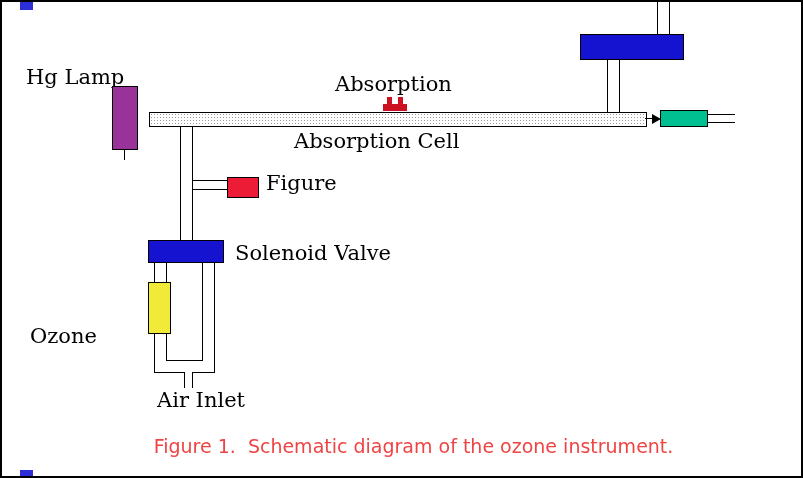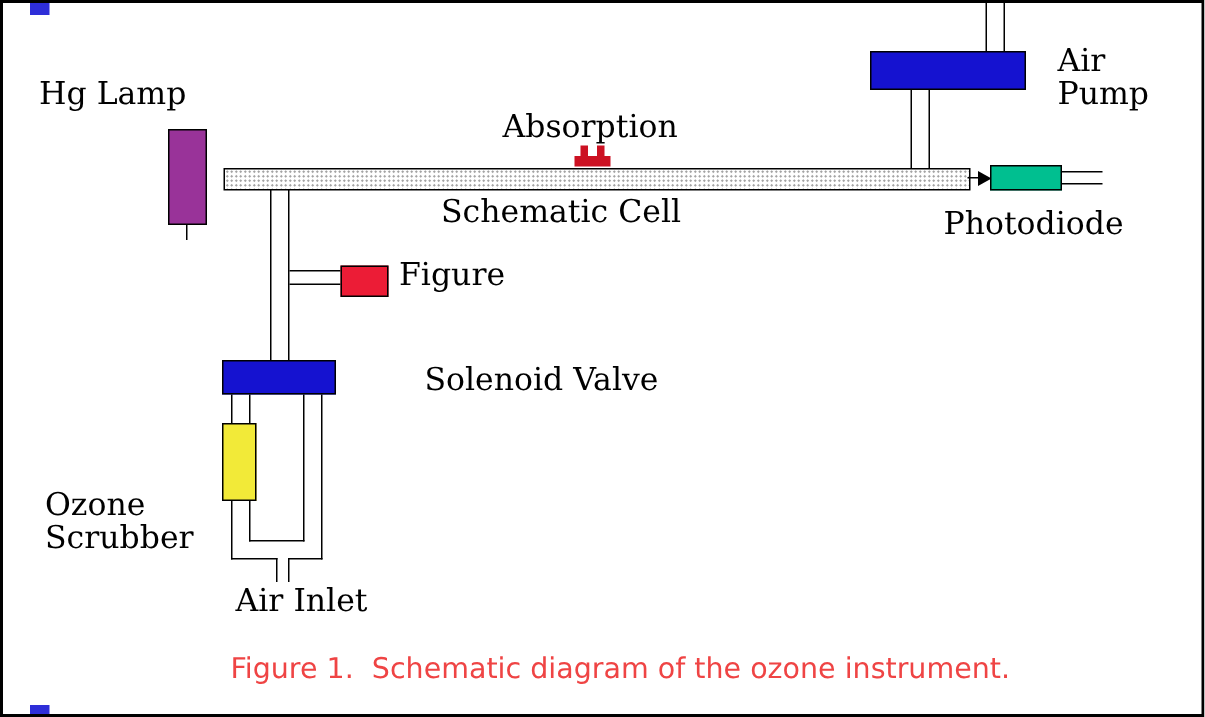--- a/index.html
+++ b/index.html
@@ -15,77 +15,71 @@
   .caption{position:absolute;left:12px;top:433px;width:100%;text-align:center;font-family:"DejaVu Sans",sans-serif;font-size:19px;color:#ef4444;white-space:pre;}
 </style>
 </head>
 <body>
 
 <div class="page">
 
   <div class="handle" style="left: 18px; top: 0px; background-color: rgb(46, 46, 216);"></div>
   <div class="handle" style="left: 18px; top: 468px; background-color: rgb(46, 46, 216);"></div>
 
-  <div class="lbl" style="left:24px;top:49px;">Hg Lamp</div>
+  <div class="lbl" style="left:24px;top:64px;">Hg Lamp</div>
   <div class="rect" style="left: 110px; top: 84px; width: 26px; height: 64px; background-color: rgb(153, 51, 153);"></div>
   <div class="line" style="left:122px;top:148px;width:1px;height:10px;"></div>
 
   <div class="cell" style="left:147px;top:110px;width:498px;height:15px;"></div>
-  <div class="lbl" style="left:292px;top:128px;">Schematic Cell</div>
+  <div class="lbl" style="left:292px;top:128px;">Absorption Cell</div>
 
   <div class="lbl" style="left:333px;top:71px;">Absorption</div>
   <div class="abs" style="left:381px;top:95px;width:24px;height:14px;">
     <div class="abs" style="left: 4px; top: 0px; width: 5px; height: 7px; background-color: rgb(204, 17, 34);"></div>
     <div class="abs" style="left: 15px; top: 0px; width: 5px; height: 7px; background-color: rgb(204, 17, 34);"></div>
     <div class="abs" style="left: 0px; top: 7px; width: 24px; height: 7px; background-color: rgb(204, 17, 34);"></div>
   </div>
 
   <div class="line" style="left:655px;top:0;width:1px;height:32px;"></div>
   <div class="line" style="left:667px;top:0;width:1px;height:32px;"></div>
   <div class="rect" style="left: 578px; top: 32px; width: 104px; height: 26px; background-color: rgb(21, 18, 208);"></div>
   <div class="line" style="left:605px;top:58px;width:1px;height:52px;"></div>
   <div class="line" style="left:617px;top:58px;width:1px;height:52px;"></div>
-  <div class="lbl" style="left:703px;top:27px;">
-    <div>Air</div>
-    <div>Pump</div>
-  </div>
 
   <div class="line" style="left:643px;top:116px;width:9px;height:1px;"></div>
   <div class="arrowhead" style="left:650px;top:112px;"></div>
   <div class="rect" style="left: 658px; top: 108px; width: 48px; height: 17px; background-color: rgb(0, 191, 144);"></div>
   <div class="line" style="left:706px;top:112px;width:27px;height:1px;"></div>
   <div class="line" style="left:706px;top:120px;width:27px;height:1px;"></div>
-  <div class="lbl" style="left:627px;top:136px;">Photodiode</div>
 
   <div class="line" style="left:178px;top:124px;width:1px;height:114px;"></div>
   <div class="line" style="left:190px;top:124px;width:1px;height:114px;"></div>
 
   <div class="line" style="left:191px;top:178px;width:34px;height:1px;"></div>
   <div class="line" style="left:191px;top:187px;width:34px;height:1px;"></div>
   <div class="rect" style="left: 225px; top: 175px; width: 32px; height: 21px; background-color: rgb(236, 28, 54);"></div>
   <div class="lbl" style="left:264px;top:170px;">
     <div>Figure</div>
   </div>
 
   <div class="rect" style="left: 146px; top: 238px; width: 76px; height: 23px; background-color: rgb(21, 18, 208);"></div>
-  <div class="lbl" style="left:233px;top:240px;margin-left:48px;">Solenoid Valve</div>
+  <div class="lbl" style="left:233px;top:240px;">Solenoid Valve</div>
 
   <div class="line" style="left:152px;top:261px;width:1px;height:110px;"></div>
   <div class="line" style="left:164px;top:261px;width:1px;height:98px;"></div>
   <div class="line" style="left:200px;top:261px;width:1px;height:98px;"></div>
   <div class="line" style="left:212px;top:261px;width:1px;height:110px;"></div>
   <div class="line" style="left:164px;top:358px;width:37px;height:1px;"></div>
   <div class="line" style="left:152px;top:370px;width:31px;height:1px;"></div>
   <div class="line" style="left:190px;top:370px;width:23px;height:1px;"></div>
   <div class="line" style="left:182px;top:370px;width:1px;height:16px;"></div>
   <div class="line" style="left:190px;top:370px;width:1px;height:16px;"></div>
 
   <div class="rect" style="left: 146px; top: 280px; width: 23px; height: 52px; z-index: 2; background-color: rgb(242, 234, 56);"></div>
   <div class="lbl" style="left:28px;top:284px;margin-top:39px;">
     <div>Ozone</div>
-    <div>Scrubber</div>
   </div>
 
   <div class="lbl" style="left:139px;top:387px;margin-left:16px;">Air Inlet</div>
 
   <div class="caption">Figure 1.  Schematic diagram of the ozone instrument.</div>
 
 </div>
 
 </body></html>

